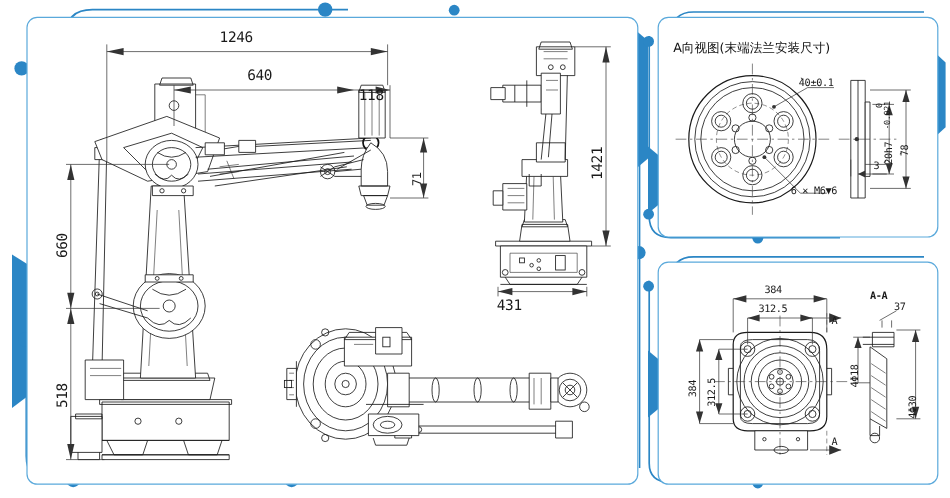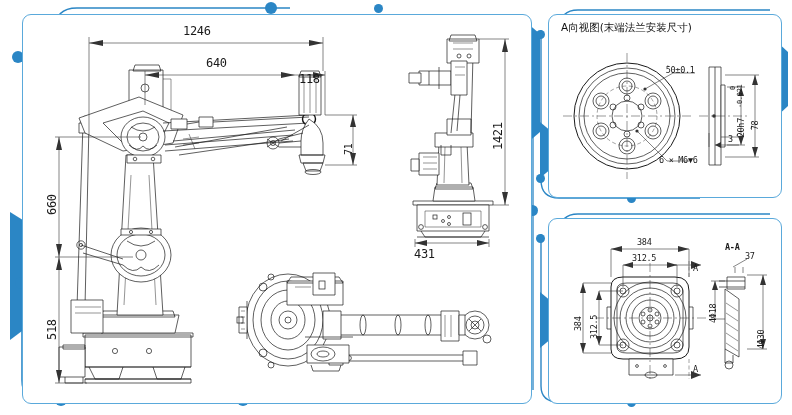--- a/index.html
+++ b/index.html
@@ -355,21 +355,21 @@
     <div class="dtxt" style="left:183px;top:41px;">640</div>
     <div class="dtxt" style="left:276px;top:41px;margin-top:16px;">118</div>
     <div class="dtxt rot90" style="left:22px;top:200px;">660</div>
     <div class="dtxt rot90" style="left:22px;top:325px;">518</div>
     <div class="dtxt rot90" style="left:320px;top:140px;font-size:10px;">71</div>
     <div class="dtxt rot90" style="left:468px;top:135px;">1421</div>
     <div class="dtxt" style="left:391px;top:232px;">431</div>
   </div>
 
   <div class="panel" id="panel-a">
-    <div class="panel-title" style="left:12px;top:6px;">A向视图(末端法兰安装尺寸)</div>
+    <div class="panel-title" style="left:12px;top:18px;">A向视图(末端法兰安装尺寸)</div>
 
     <svg class="draw" width="232" height="182" viewBox="0 0 232 182">
 
       <g>
         <circle class="ln-mid" cx="78" cy="101" r="53"></circle>
         <circle class="ln" cx="78" cy="101" r="48"></circle>
         <circle class="ln" cx="78" cy="101" r="43"></circle>
         <circle class="hid" cx="78" cy="101" r="30"></circle>
         <circle class="ln" cx="78" cy="101" r="15"></circle>
 
@@ -427,21 +427,21 @@
         <path d="M 192 72 L 189 81 L 195 81 Z" fill="#333"></path>
         <path d="M 192 130 L 189 121 L 195 121 Z" fill="#333"></path>
 
         <path class="dim" d="M 166 130 L 190 130"></path>
         <path class="dim" d="M 172 122 L 190 122"></path>
         <path class="dim" d="M 160 118 L 160 132"></path>
         <path d="M 166 130 L 172 127 L 172 133 Z" fill="#333"></path>
       </g>
     </svg>
 
-    <div class="dtxt sm" style="left:117px;top:50px;">̀50±0.1</div>
+    <div class="dtxt sm" style="left:117px;top:50px;">̀40±0.1</div>
     <div class="dtxt sm" style="left:110px;top:140px;">6 × M6▼6</div>
     <div class="dtxt sm rot90" style="left:201px;top:115px;">̀78</div>
     <div class="dtxt sm rot90" style="left:187px;top:122px;">̀20h7</div>
     <div class="dtxt xs rot90" style="left:180px;top:75px;">0</div>
     <div class="dtxt xs rot90" style="left:187px;top:93px;">-0.021</div>
     <div class="dtxt sm" style="left:179px;top:119px;">3</div>
   </div>
 
   <div class="panel" id="panel-b">
 

